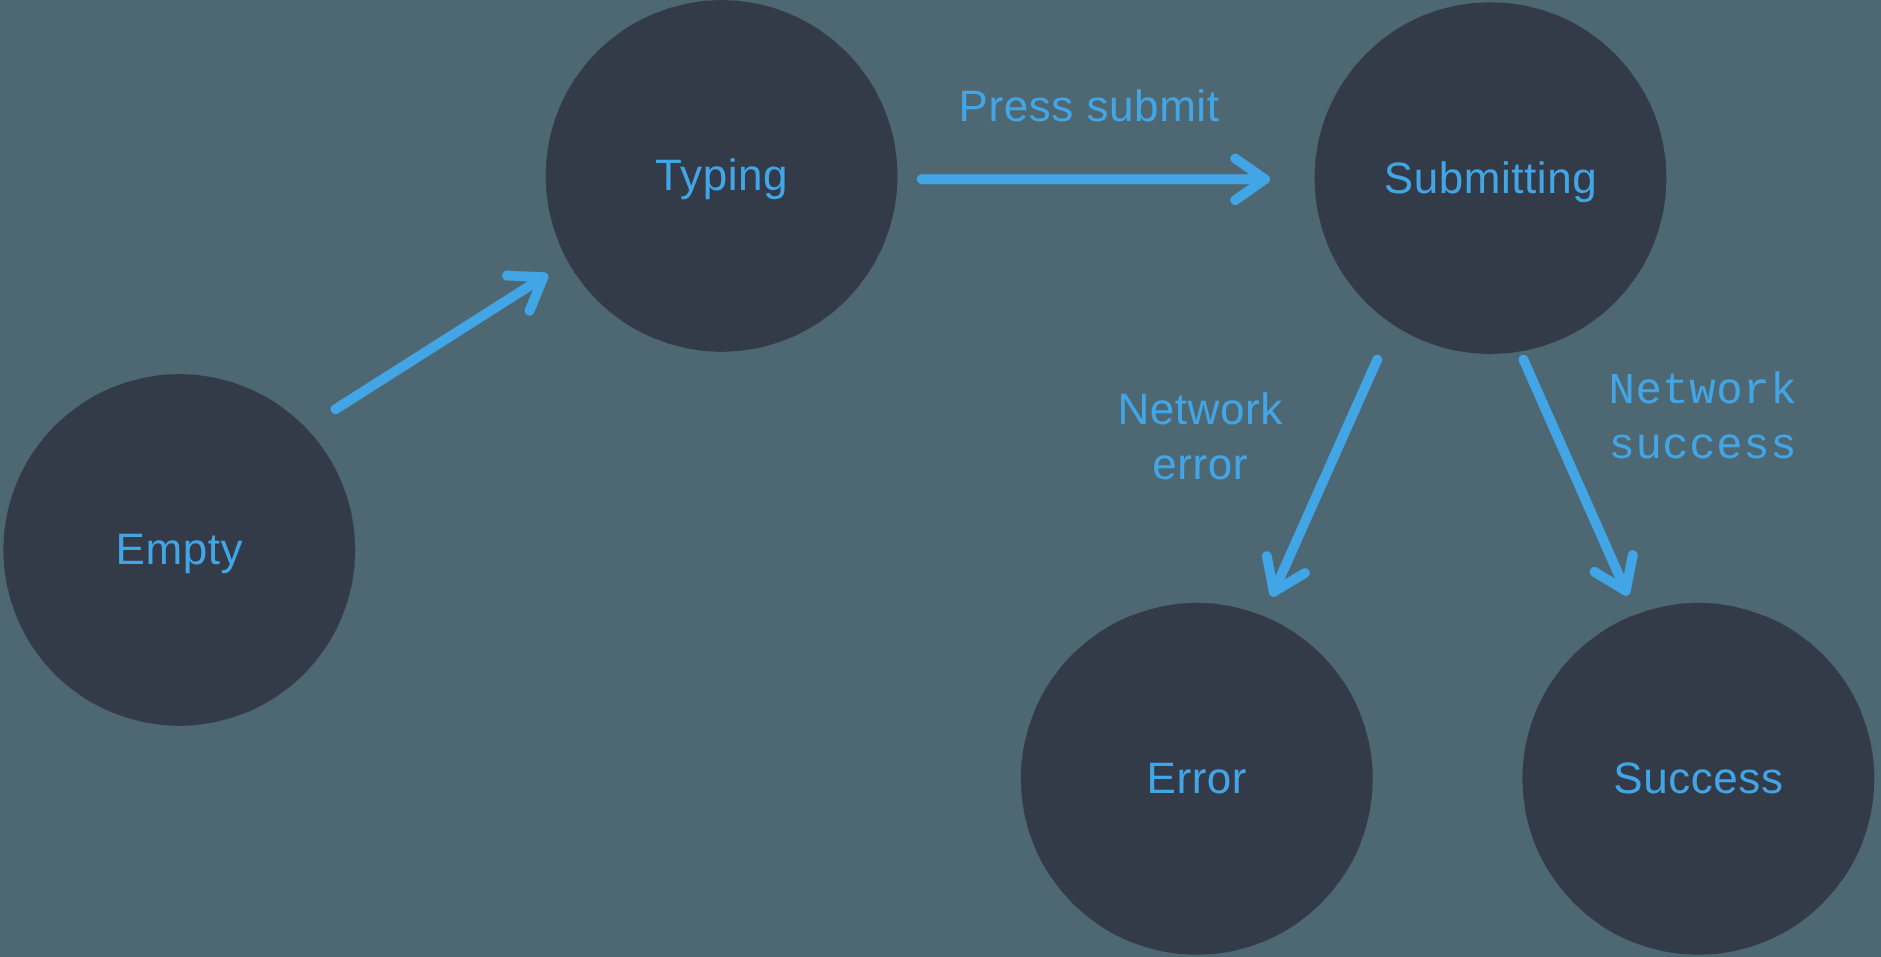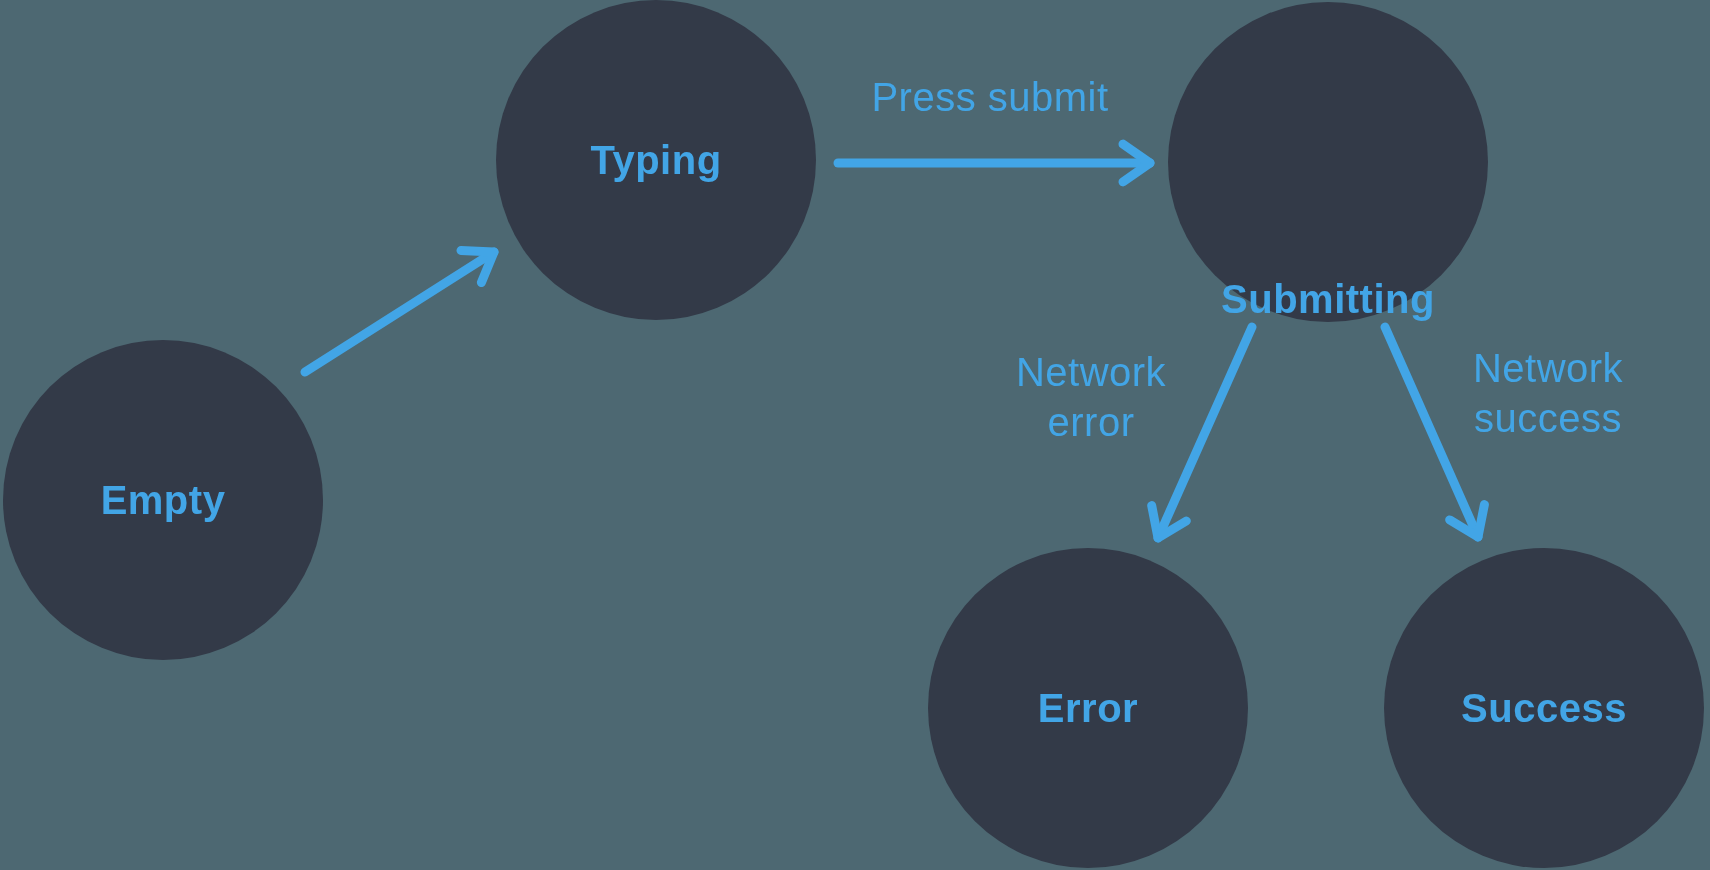--- a/index.html
+++ b/index.html
@@ -38,38 +38,37 @@
     background: var(--node);
     display: flex;
     align-items: center;
     justify-content: center;
   }
   .state-label {
     color: var(--accent);
     font-size: 40px;
     letter-spacing: 0.5px;
     white-space: nowrap;
-    font-weight: bold;
   }
   .edge-label {
     position: absolute;
     color: var(--accent);
     font-size: 40px;
     letter-spacing: 0.5px;
     line-height: 50px;
     text-align: center;
   }
   .lbl-start-typing   { left: 248px; top: 183px; width: 160px; }
   .lbl-press-submit   { left: 840px; top:  72px; width: 300px; }
   .lbl-network-error  { left: 991px; top: 347px; width: 200px; }
-  .lbl-network-success{ left:1448px; top: 343px; width: 200px; }
+  .lbl-network-success{ left:1448px; top: 332px; width: 200px; font-family: Liberation Mono, monospace; }
 
   .state-empty      { left:   3px; top: 340px; }
   .state-typing     { left: 496px; top:   0px; }
-  .state-submitting { left:1168px; top:   2px; align-items: flex-end; }
+  .state-submitting { left:1195px; top:   2px; }
   .state-error      { left: 928px; top: 548px; }
   .state-success    { left:1384px; top: 548px; }
 </style>
 </head>
 <body>
 
 <div class="canvas">
 
   <svg class="edges" viewBox="0 0 1710 870" xmlns="http://www.w3.org/2000/svg">
     <g>

